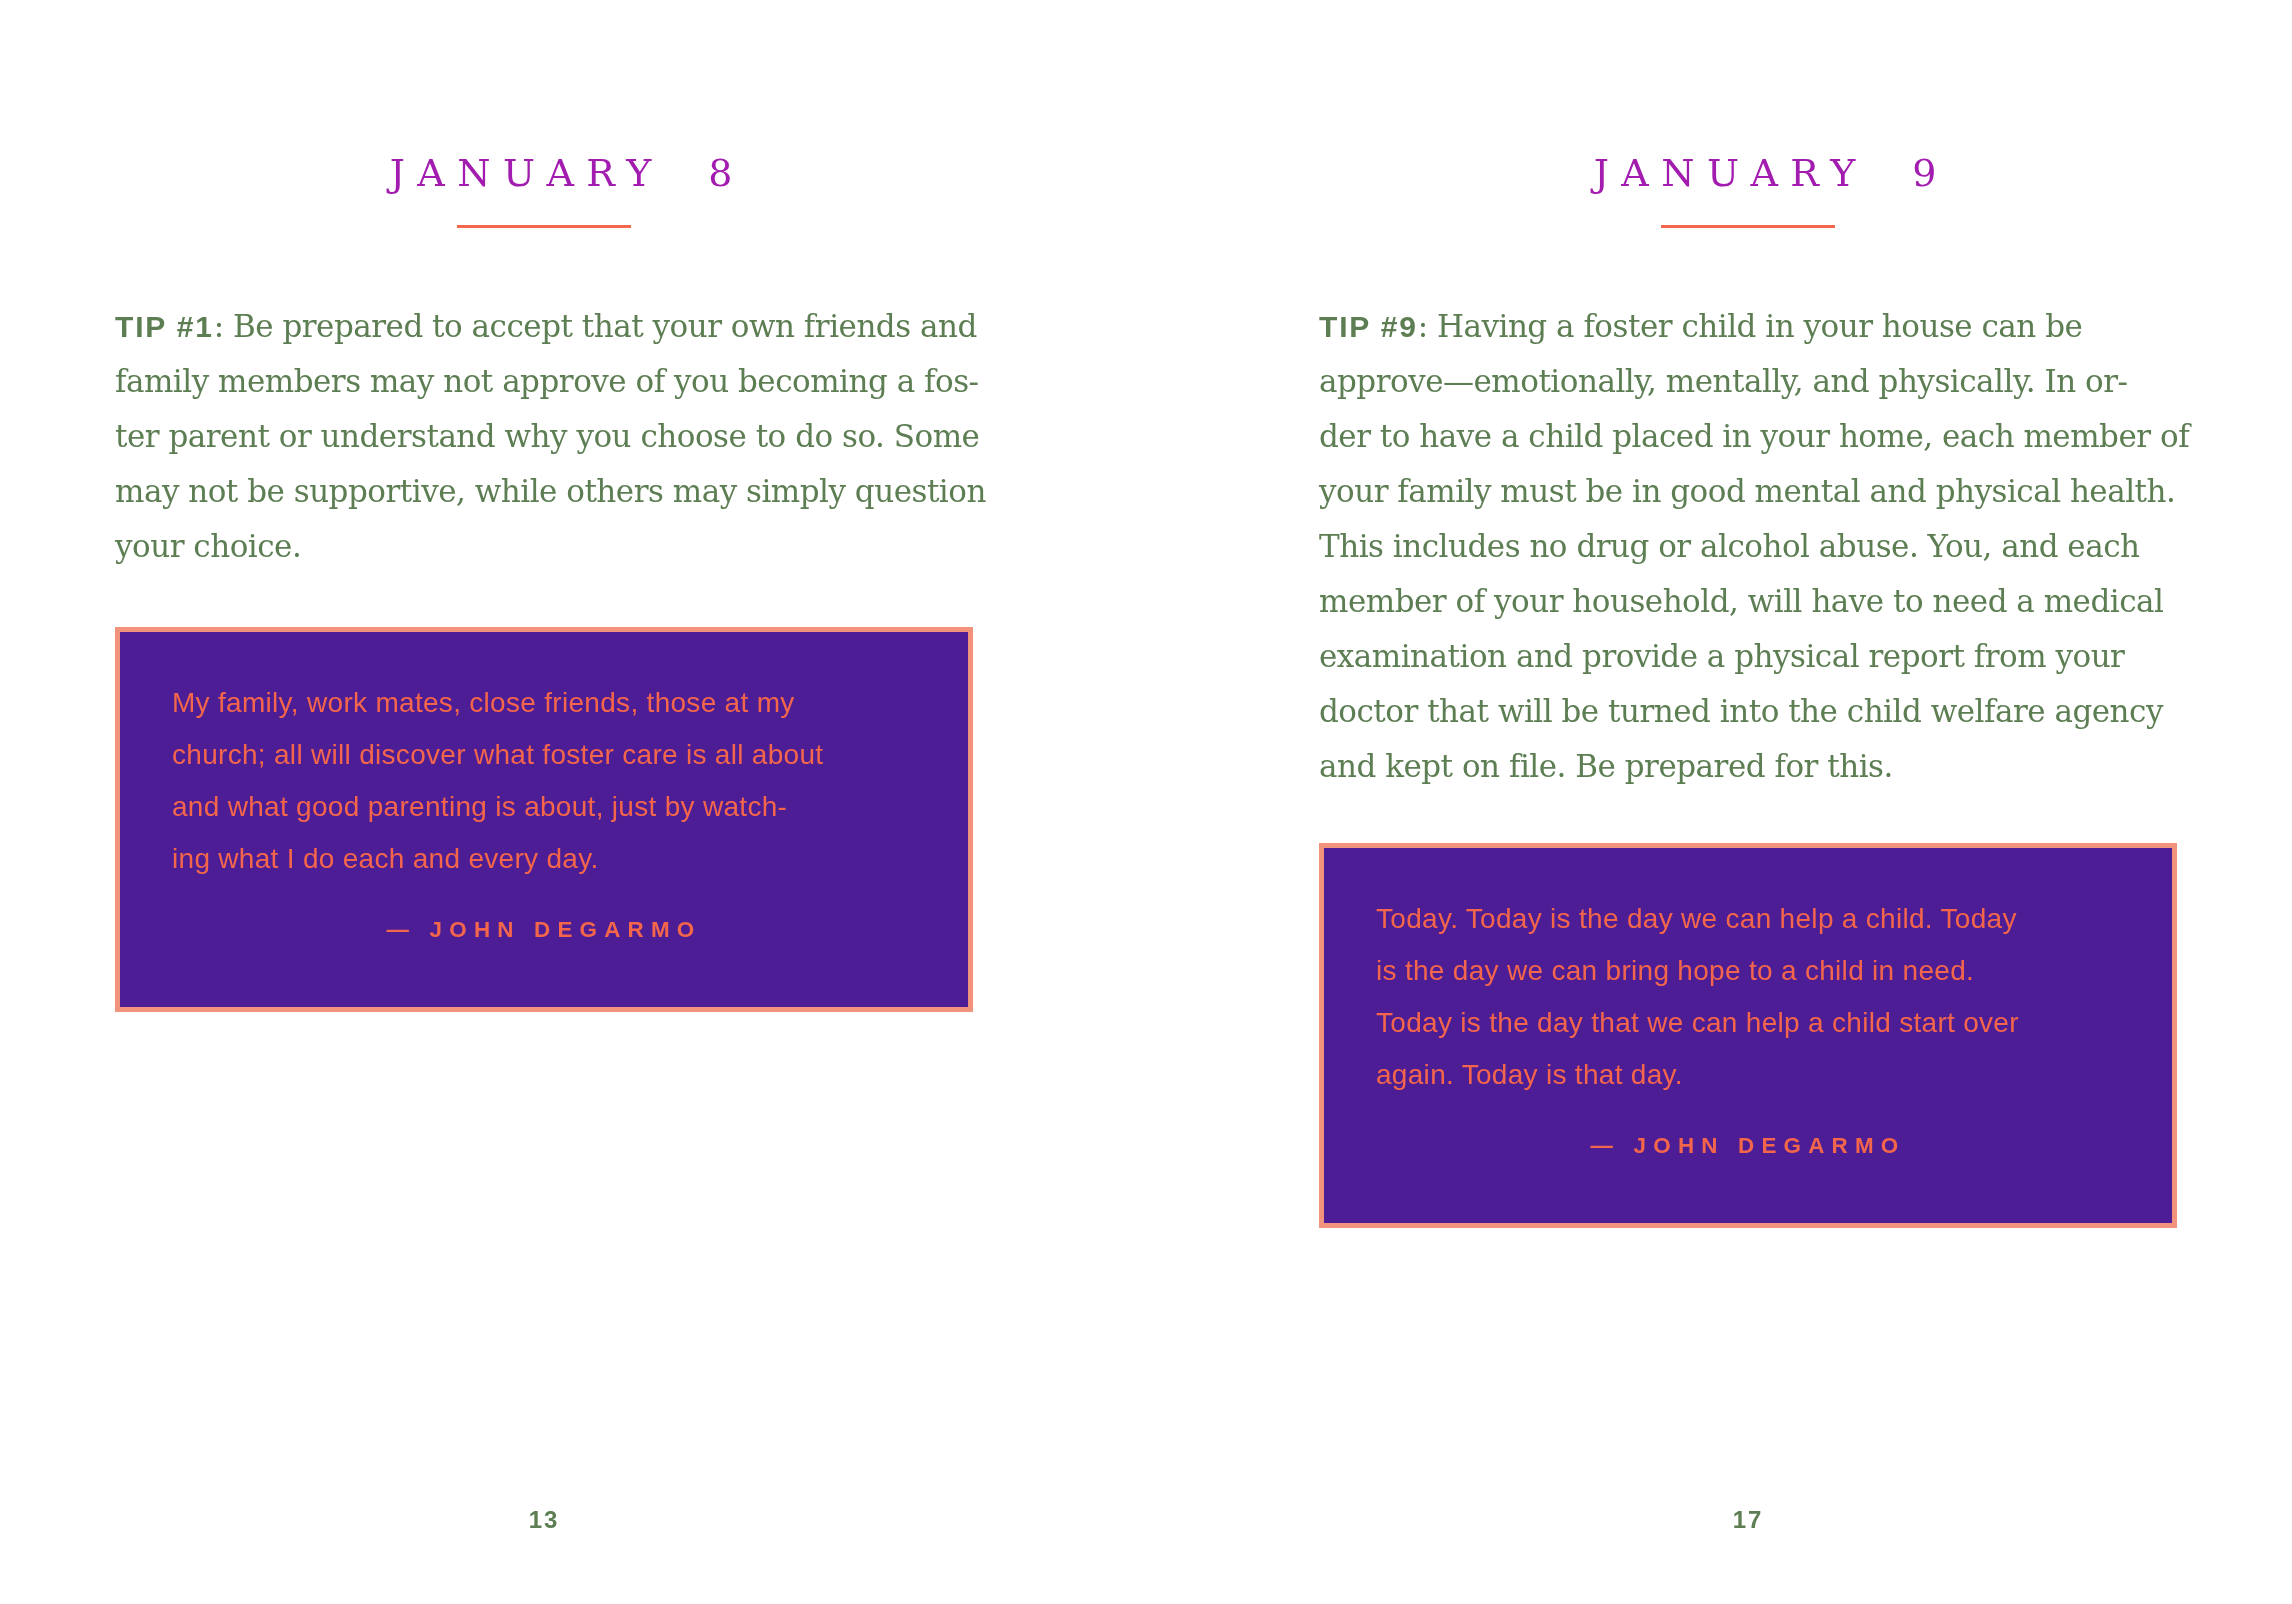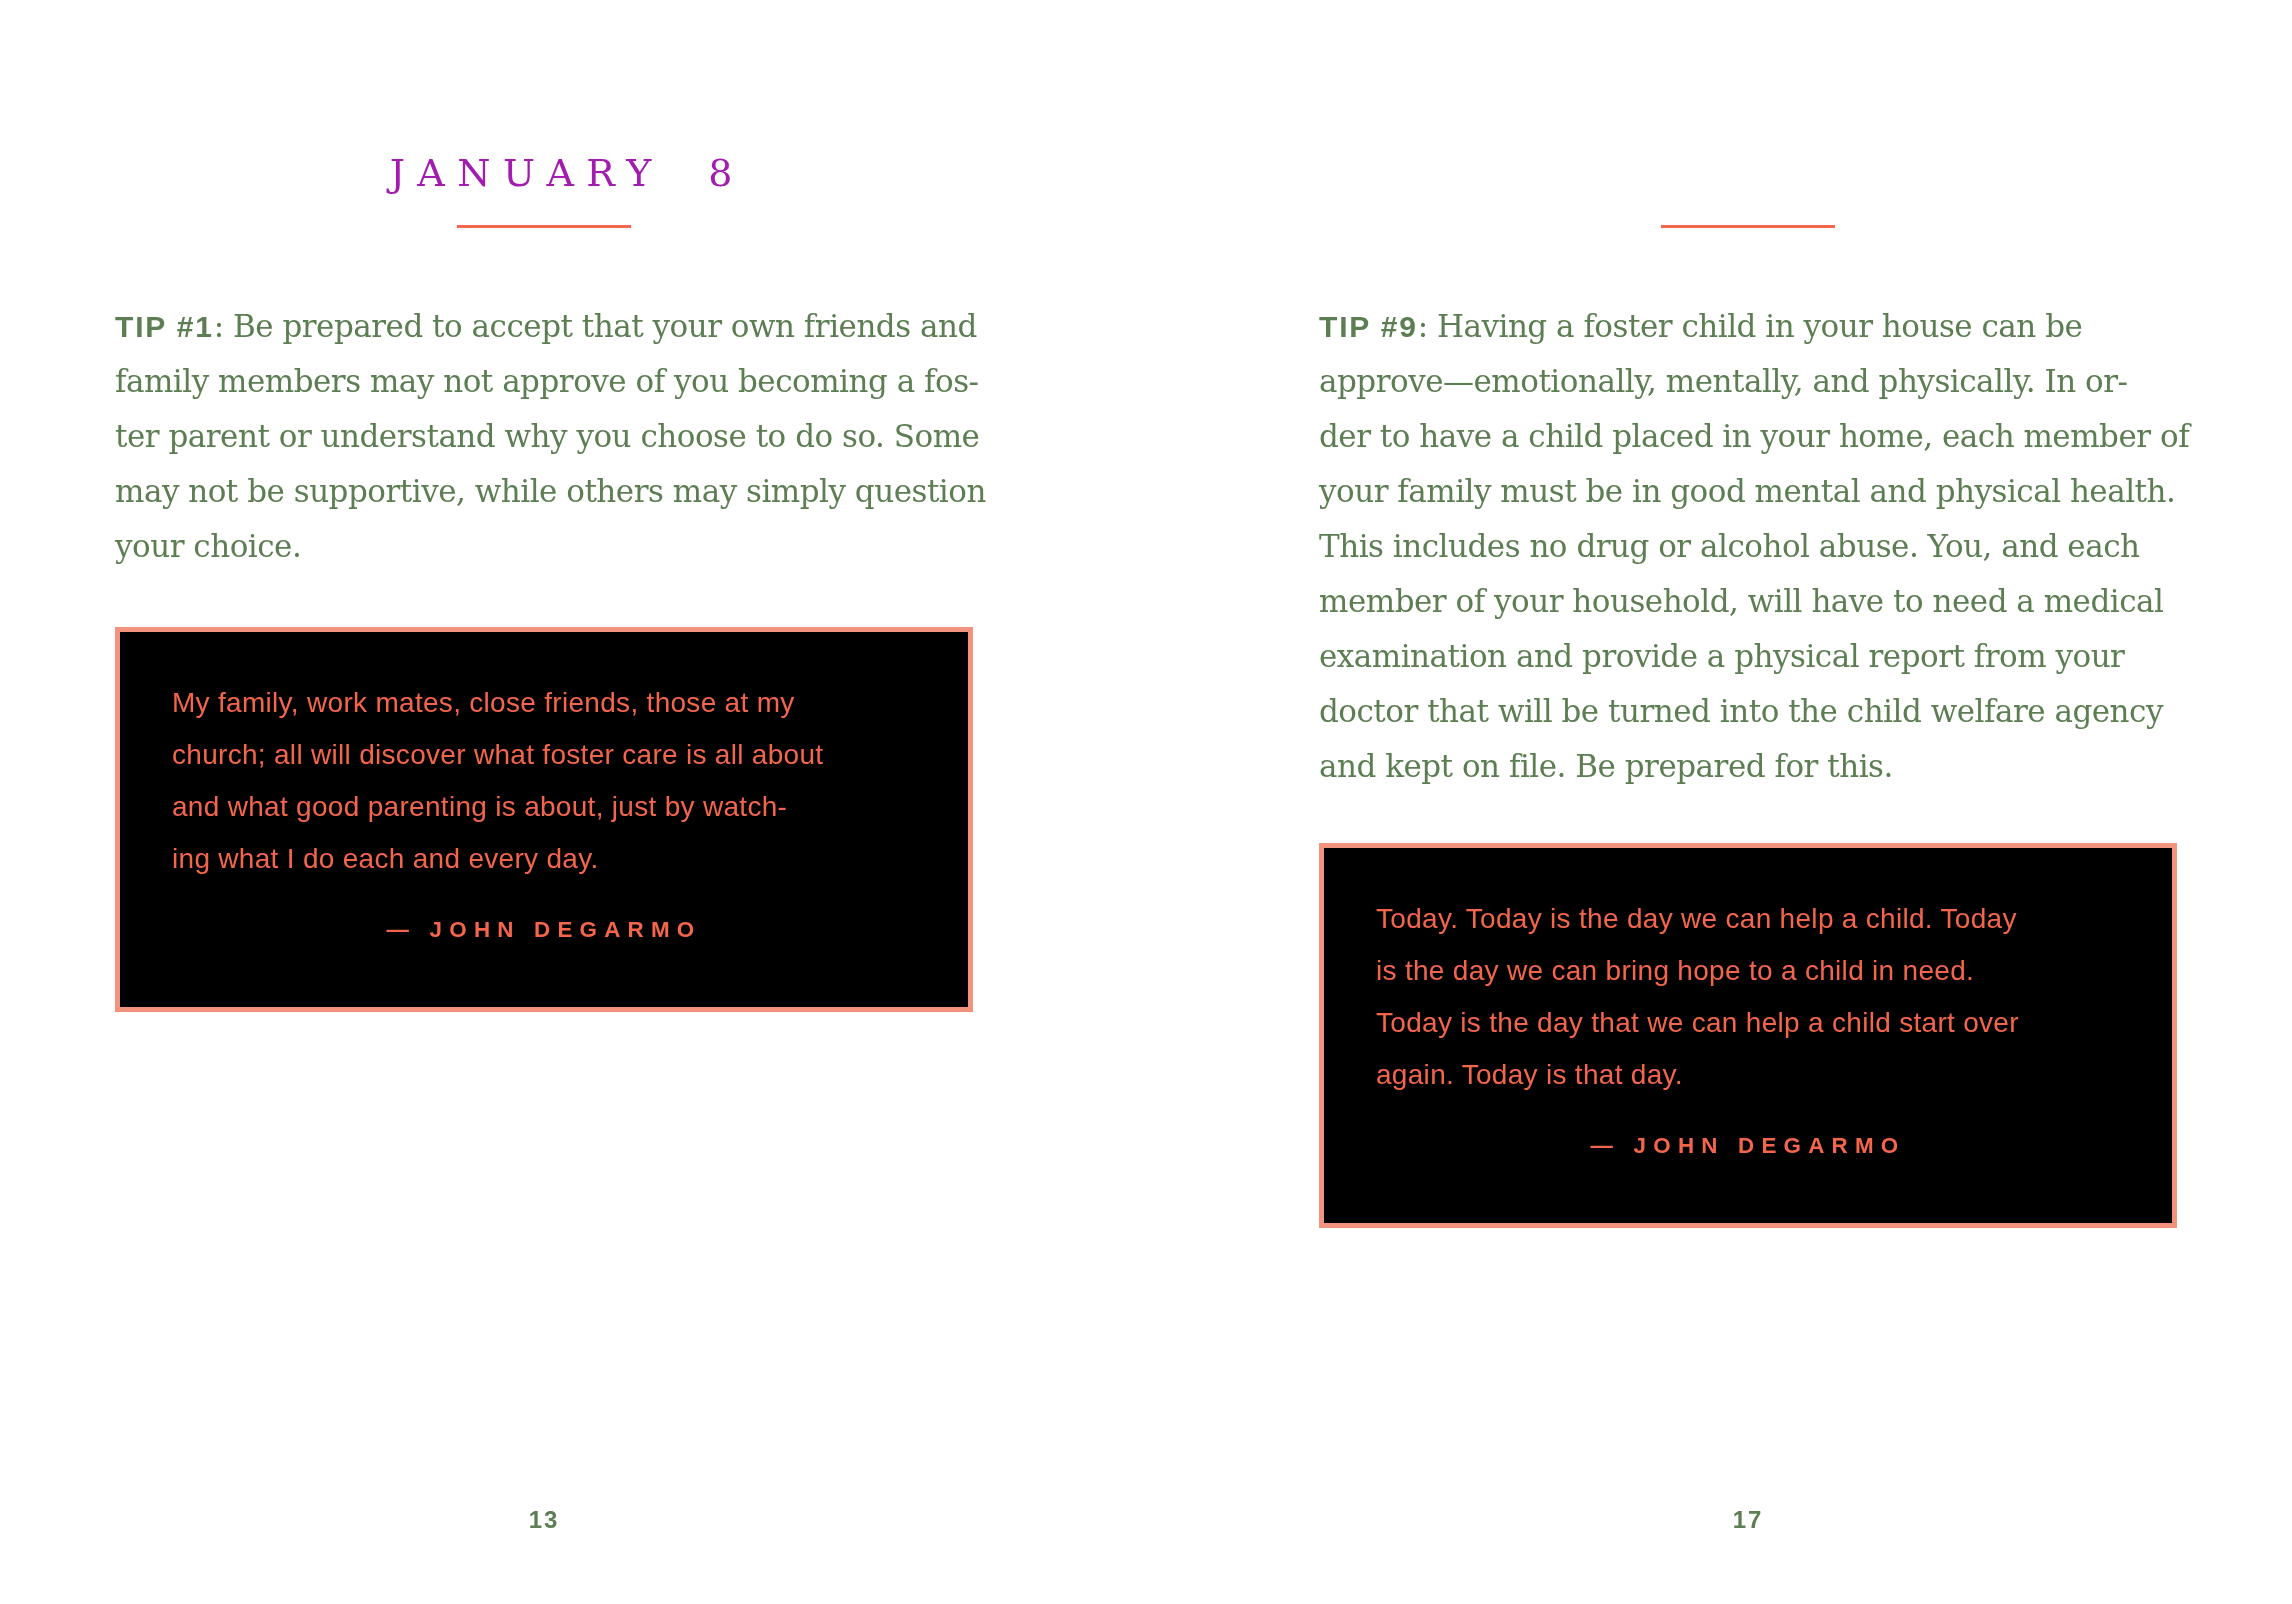--- a/index.html
+++ b/index.html
@@ -70,21 +70,21 @@
     letter-spacing: 1.8px;
     color: #5d7e53;
   }
 
   .quote-box {
     position: absolute;
     left: 0;
     width: 858px;
     box-sizing: border-box;
     border: 5.4px solid #f2947d;
-    background: #000000;
+    background: #4c1d95;
     padding: 45px 52px 0 52px;
   }
   .page-left  .quote-box { top: 627px; height: 385px; }
   .page-right .quote-box { top: 843px; height: 385px; }
 
   .quote-line {
     font-family: "Liberation Sans", sans-serif;
     font-size: 28px;
     line-height: 52px;
     letter-spacing: 0.3px;
@@ -136,20 +136,21 @@
       <div class="quote-line">church; all will discover what foster care is all about</div>
       <div class="quote-line">and what good parenting is about, just by watch-</div>
       <div class="quote-line">ing what I do each and every day.</div>
       <div class="quote-attribution">— JOHN DEGARMO</div>
     </div>
 
     <div class="page-number">13</div>
   </section>
 
   <section class="page page-right">
+    <h1 class="date-heading">JANUARY 9</h1>
     <div class="heading-rule"></div>
 
     <div class="body-block">
       <div class="body-line"><strong class="tip-label">TIP #9</strong><span>: Having a foster child in your house can be</span></div>
       <div class="body-line">approve—emotionally, mentally, and physically. In or-</div>
       <div class="body-line">der to have a child placed in your home, each member of</div>
       <div class="body-line">your family must be in good mental and physical health.</div>
       <div class="body-line">This includes no drug or alcohol abuse. You, and each</div>
       <div class="body-line">member of your household, will have to need a medical</div>
       <div class="body-line">examination and provide a physical report from your</div>

